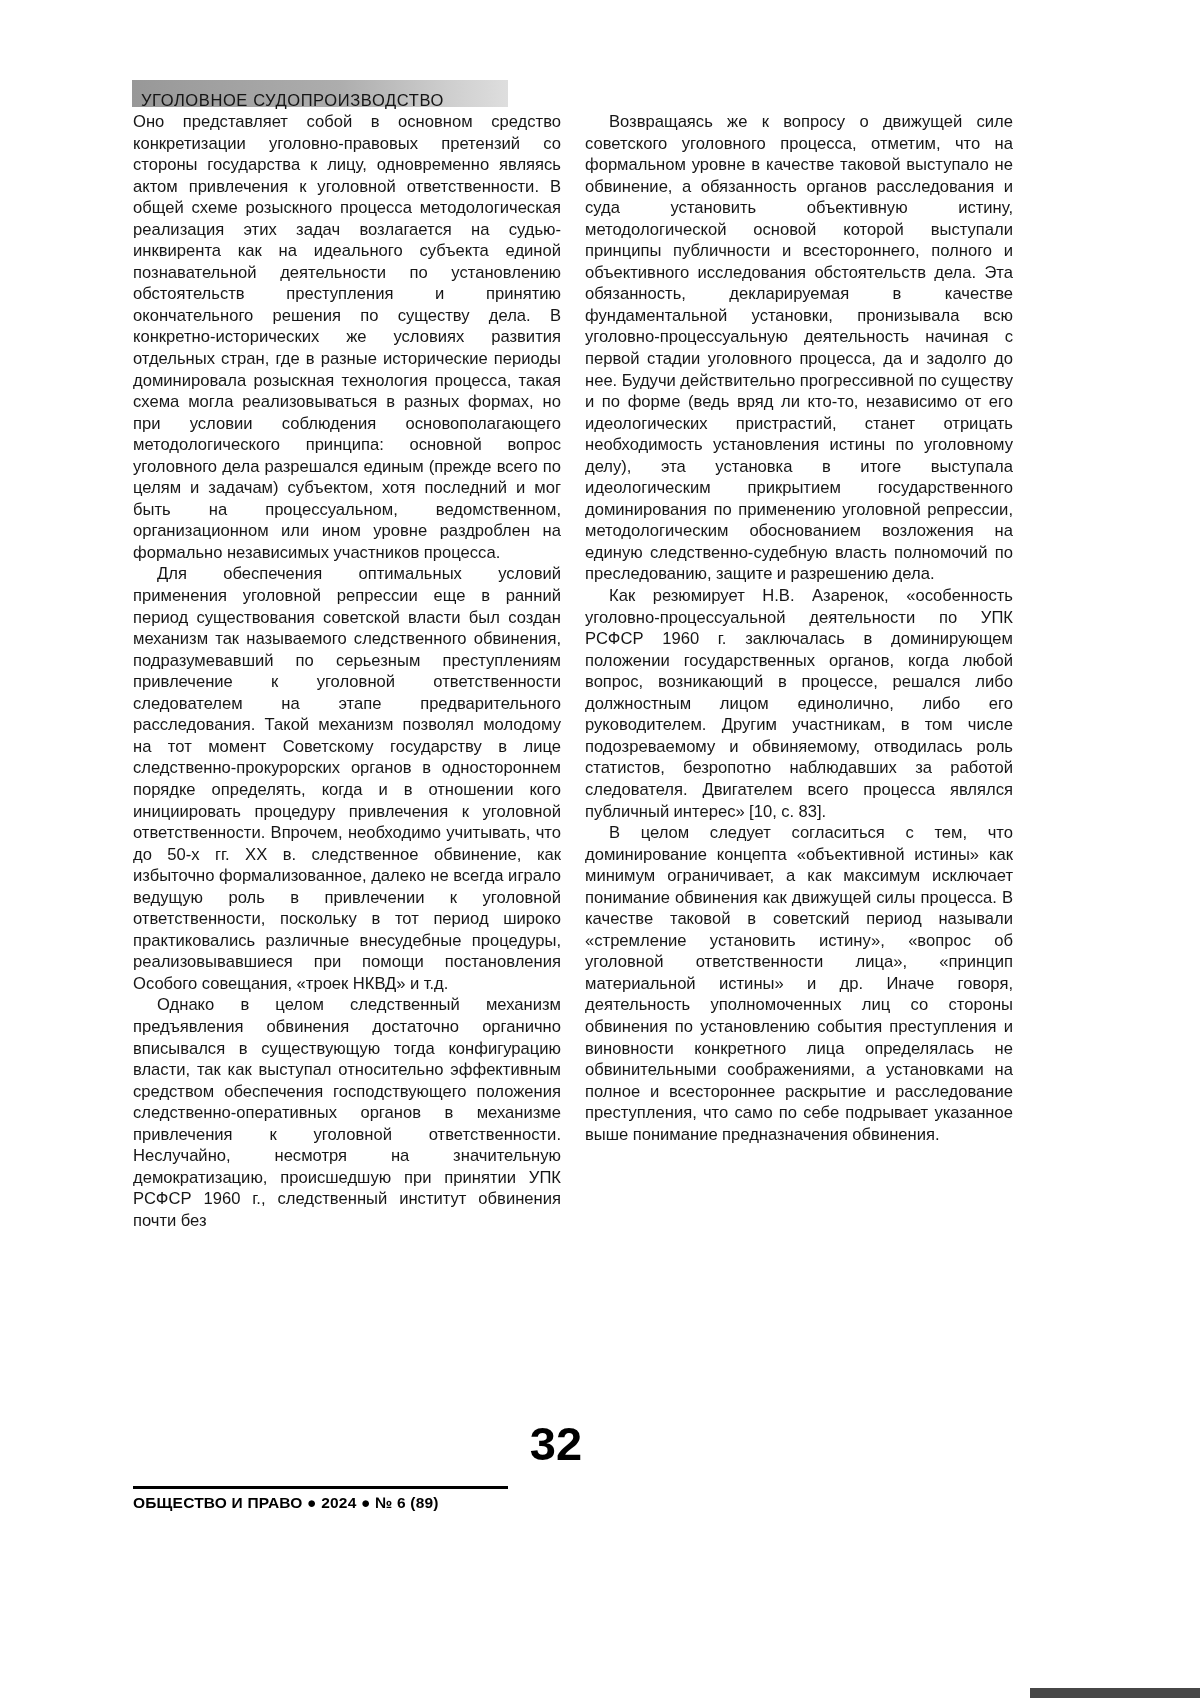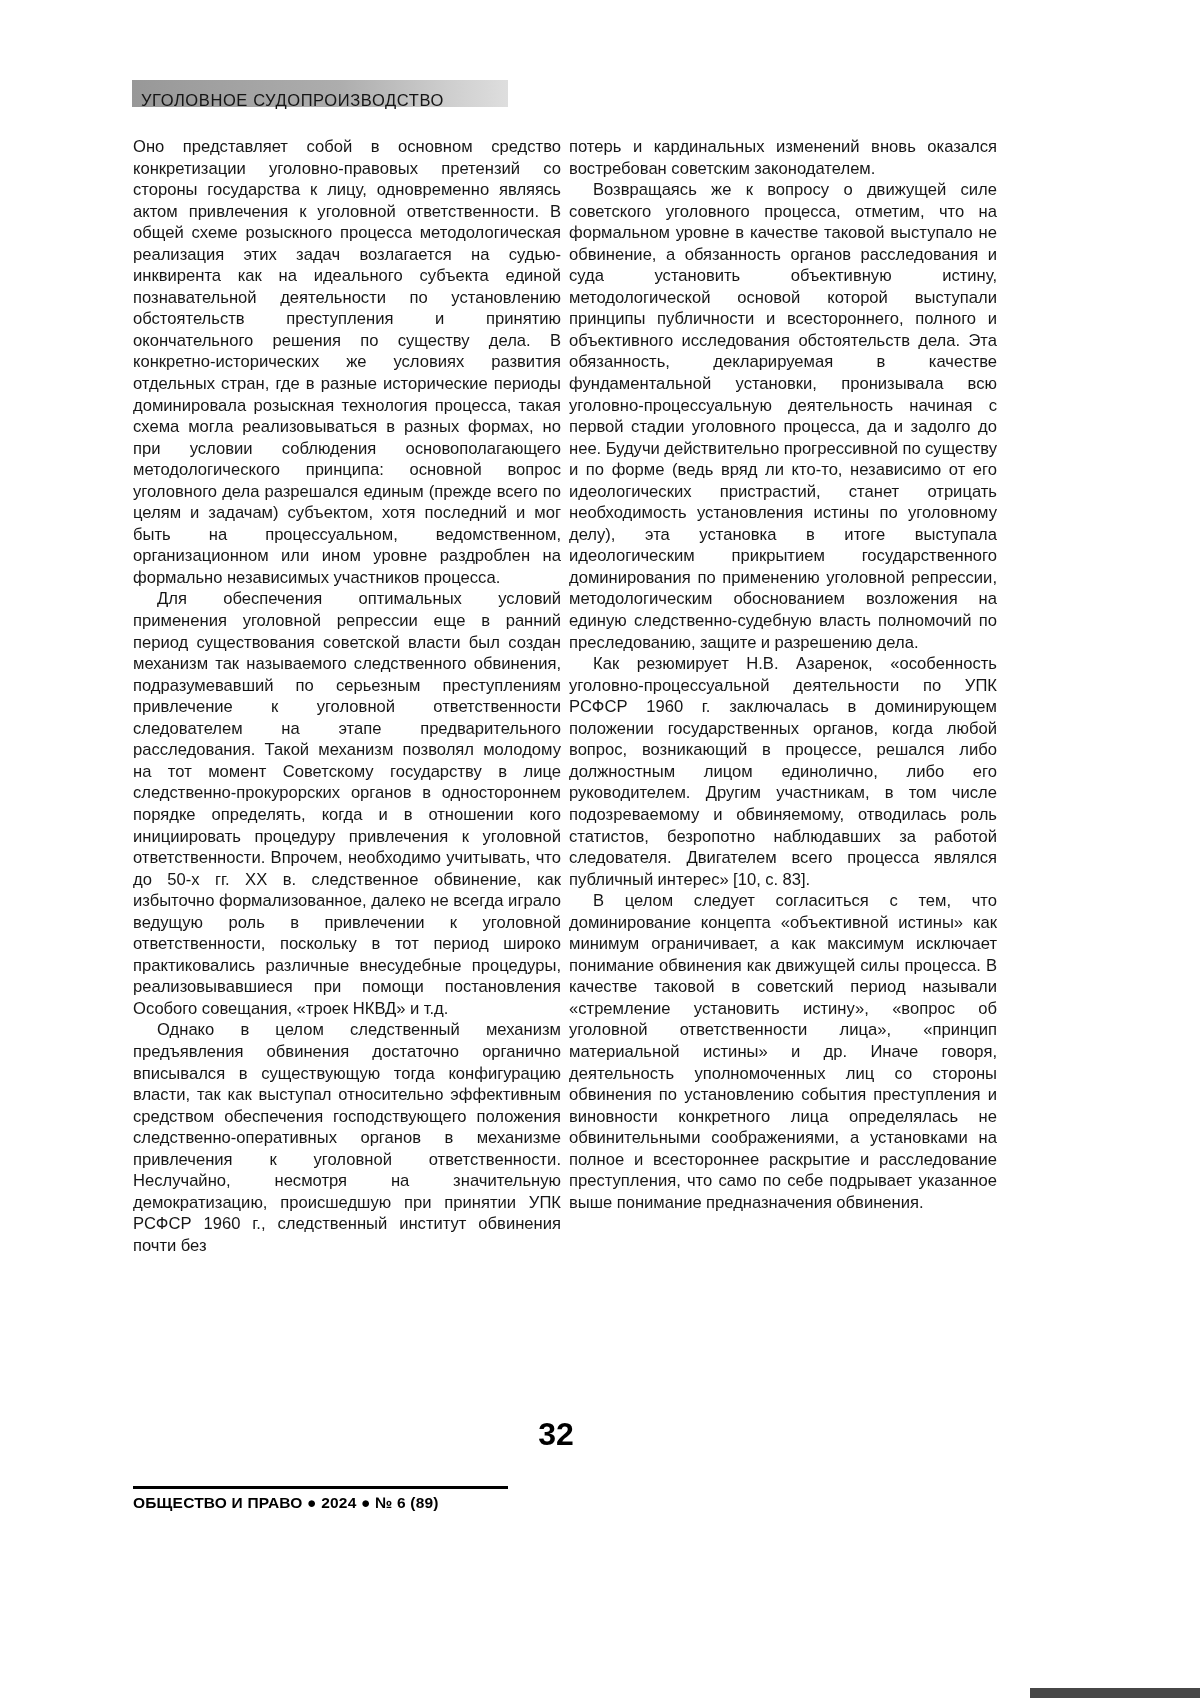--- a/index.html
+++ b/index.html
@@ -32,24 +32,25 @@
   .section-title {
     font-size: 16.5px;
     letter-spacing: 0.6px;
     color: #141414;
     white-space: nowrap;
     margin-top: 14px;
   }
   .content {
     position: absolute;
     left: 133px;
-    top: 136px;
+    top: 111px;
     width: 880px;
     display: flex;
     gap: 8px;
+    justify-content: space-between;
   }
   .col {
     width: 428px;
     box-sizing: border-box;
   }
   .col p {
     margin: 0;
     font-size: 16.6px;
     line-height: 21.55px;
     text-align: justify;
@@ -59,21 +60,21 @@
   }
   .col p.indent {
     text-indent: 24px;
   }
   .page-num {
     position: absolute;
     left: 523px;
     top: 1416px;
     width: 66px;
     text-align: center;
-    font-size: 32px;
+    font-size: 47px;
     font-weight: bold;
     color: #000;
   }
   .footer-rule {
     position: absolute;
     left: 133px;
     top: 1486px;
     width: 375px;
     height: 3px;
     background: #000;
@@ -106,21 +107,20 @@
     <span class="section-title">УГОЛОВНОЕ СУДОПРОИЗВОДСТВО</span>
   </div>
 
   <div class="content">
     <div class="col">
       <p>Оно представляет собой в основном средство конкретизации уголовно-правовых претензий со стороны государства к лицу, одновременно являясь актом привлечения к уголовной ответственности. В общей схеме розыскного процесса методологическая реализация этих задач возлагается на судью-инквирента как на идеального субъекта единой познавательной деятельности по установлению обстоятельств преступления и принятию окончательного решения по существу дела. В конкретно-исторических же условиях развития отдельных стран, где в разные исторические периоды доминировала розыскная технология процесса, такая схема могла реализовываться в разных формах, но при условии соблюдения основополагающего методологического принципа: основной вопрос уголовного дела разрешался единым (прежде всего по целям и задачам) субъектом, хотя последний и мог быть на процессуальном, ведомственном, организационном или ином уровне раздроблен на формально независимых участников процесса.</p>
       <p class="indent">Для обеспечения оптимальных условий применения уголовной репрессии еще в ранний период существования советской власти был создан механизм так называемого следственного обвинения, подразумевавший по серьезным преступлениям привлечение к уголовной ответственности следователем на этапе предварительного расследования. Такой механизм позволял молодому на тот момент Советскому государству в лице следственно-прокурорских органов в одностороннем порядке определять, когда и в отношении кого инициировать процедуру привлечения к уголовной ответственности. Впрочем, необходимо учитывать, что до 50-х гг. XX в. следственное обвинение, как избыточно формализованное, далеко не всегда играло ведущую роль в привлечении к уголовной ответственности, поскольку в тот период широко практиковались различные внесудебные процедуры, реализовывавшиеся при помощи постановления Особого совещания, «троек НКВД» и т.д.</p>
       <p class="indent">Однако в целом следственный механизм предъявления обвинения достаточно органично вписывался в существующую тогда конфигурацию власти, так как выступал относительно эффективным средством обеспечения господствующего положения следственно-оперативных органов в механизме привлечения к уголовной ответственности. Неслучайно, несмотря на значительную демократизацию, происшедшую при принятии УПК РСФСР 1960 г., следственный институт обвинения почти без</p>
     </div>
     <div class="col">
-      <p>потерь и кардинальных изменений вновь оказался востребован советским законодателем.</p>
       <p class="indent">Возвращаясь же к вопросу о движущей силе советского уголовного процесса, отметим, что на формальном уровне в качестве таковой выступало не обвинение, а обязанность органов расследования и суда установить объективную истину, методологической основой которой выступали принципы публичности и всестороннего, полного и объективного исследования обстоятельств дела. Эта обязанность, декларируемая в качестве фундаментальной установки, пронизывала всю уголовно-процессуальную деятельность начиная с первой стадии уголовного процесса, да и задолго до нее. Будучи действительно прогрессивной по существу и по форме (ведь вряд ли кто-то, независимо от его идеологических пристрастий, станет отрицать необходимость установления истины по уголовному делу), эта установка в итоге выступала идеологическим прикрытием государственного доминирования по применению уголовной репрессии, методологическим обоснованием возложения на единую следственно-судебную власть полномочий по преследованию, защите и разрешению дела.</p>
       <p class="indent">Как резюмирует Н.В. Азаренок, «особенность уголовно-процессуальной деятельности по УПК РСФСР 1960 г. заключалась в доминирующем положении государственных органов, когда любой вопрос, возникающий в процессе, решался либо должностным лицом единолично, либо его руководителем. Другим участникам, в том числе подозреваемому и обвиняемому, отводилась роль статистов, безропотно наблюдавших за работой следователя. Двигателем всего процесса являлся публичный интерес» [10, с. 83].</p>
       <p class="indent">В целом следует согласиться с тем, что доминирование концепта «объективной истины» как минимум ограничивает, а как максимум исключает понимание обвинения как движущей силы процесса. В качестве таковой в советский период называли «стремление установить истину», «вопрос об уголовной ответственности лица», «принцип материальной истины» и др. Иначе говоря, деятельность уполномоченных лиц со стороны обвинения по установлению события преступления и виновности конкретного лица определялась не обвинительными соображениями, а установками на полное и всестороннее раскрытие и расследование преступления, что само по себе подрывает указанное выше понимание предназначения обвинения.</p>
     </div>
   </div>
 
   <div class="page-num">32</div>
 
   <div class="footer-rule"></div>
 

